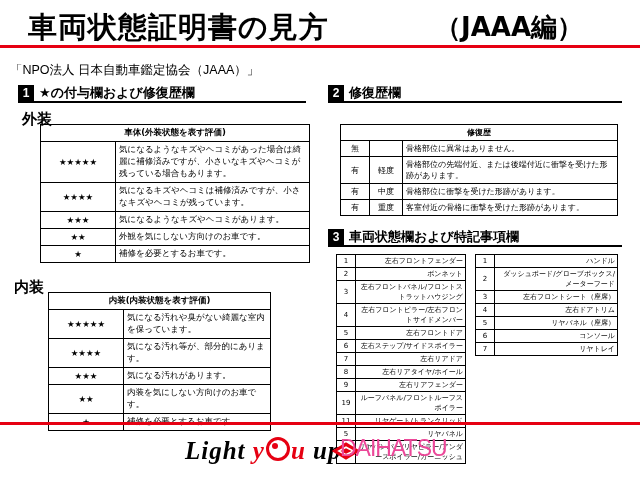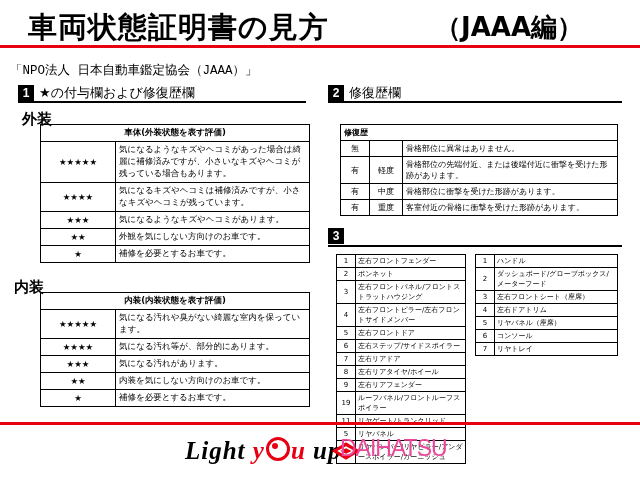--- a/index.html
+++ b/index.html
@@ -26,56 +26,56 @@
   }
   .header-sub {
     position:absolute; left:395px; top:10px;
     font-size:26px; font-weight:bold;
     font-family:"DejaVu Sans", sans-serif;
     margin-left:40px;
   }
   .subtitle {
     position:absolute; left:10px; top:62px;
     font-size:12.5px;
-    font-family:Liberation Mono, monospace;
+    font-family:Liberation Sans, sans-serif;
   }
 
   
   .sec-head { position:absolute; display:flex; align-items:center; }
   .sec-num {
     width:16px; height:16px; background:#000; color:#fff;
     font-size:12px; font-weight:bold; display:flex;
     align-items:center; justify-content:center; margin-right:5px;
     font-family:"Liberation Sans", sans-serif;
   }
   .sec-title {
-    font-size:13px; font-weight:normal; white-space:nowrap;
+    font-size:13px; font-weight:bold; white-space:nowrap;
     font-family:"DejaVu Sans", sans-serif;
   }
   .sec-rule { position:absolute; border-bottom:2px solid #000; }
 
   .small-label {
     position:absolute; font-size:15px; font-weight:bold;
     font-family:"DejaVu Sans", sans-serif;
   }
 
   
   table { border-collapse:collapse; font-family:"DejaVu Sans", sans-serif; }
   .grade-table { position:absolute; border:1px solid #000; }
   .grade-table td { border:1px solid #000; font-size:8.5px; padding:2px 3px; vertical-align:middle; }
   .grade-table td.hdr { text-align:center; font-weight:bold; font-size:8.5px; padding:2px 0; }
   .stars { text-align:center; white-space:nowrap; letter-spacing:0px; font-size:9px; }
 
   .rep-table { position:absolute; border:1px solid #000; }
   .rep-table td { border:1px solid #000; font-size:8px; padding:2px 3px; vertical-align:middle; }
-  .rep-table td.hdr { font-weight:bold;margin-left:24px; }
+  .rep-table td.hdr { text-align:center; font-weight:bold;margin-left:24px; }
   .rep-table td.c { text-align:center; }
 
   .parts-table { position:absolute; border:1px solid #000; }
-  .parts-table td { border:1px solid #000; font-size:7px; padding:1px 2px; vertical-align:middle; }
+  .parts-table td { border:1px solid #000; font-size:7px; padding:1px 2px; vertical-align:middle;text-align:right; }
   .parts-table td.num { text-align:center; width:14px; }
 
   
   .footer {
     position:absolute; left:0; bottom:0; width:640px; height:58px;
     border-top:3px solid #e60012; box-sizing:border-box;
   }
   .light-logo {
     position:absolute; left:185px; top:10px;
     font-size:25px; font-style:italic; font-weight:bold;
@@ -142,21 +142,21 @@
     </tr>
     <tr>
       <td class="stars">★</td>
       <td>補修を必要とするお車です。</td>
     </tr>
   </tbody>
     </table>
 
   <div class="small-label" style="left:14px; top:278px;">内装</div>
 
-  <table class="grade-table" style="left:40px; top:292px; width:270px;">
+  <table class="grade-table" style="left:48px; top:292px; width:223px;">
     <tbody>
         <tr>
       <td class="hdr" colspan="2">内装(内装状態を表す評価)</td>
     </tr>
     <tr>
       <td class="stars" style="width:68px;">★★★★★</td>
       <td>気になる汚れや臭がない綺麗な室内を保っています。</td>
     </tr>
     <tr>
       <td class="stars">★★★★</td>
@@ -206,20 +206,21 @@
     <tr>
       <td class="c">有</td>
       <td class="c">重度</td>
       <td>客室付近の骨格に衝撃を受けた形跡があります。</td>
     </tr>
   </tbody>
     </table>
 
   <div class="sec-head" style="left:328px; top:228px;">
     <span class="sec-num">3</span>
+    <span class="sec-title">車両状態欄および特記事項欄</span>
   </div>
   <div class="sec-rule" style="left:328px; top:245px; width:294px;"></div>
 
   <table class="parts-table" style="left:336px; top:254px; width:130px;">
     <tbody>
         <tr>
           <td class="num">1</td>
           <td>左右フロントフェンダー</td>
         </tr>
     <tr>

